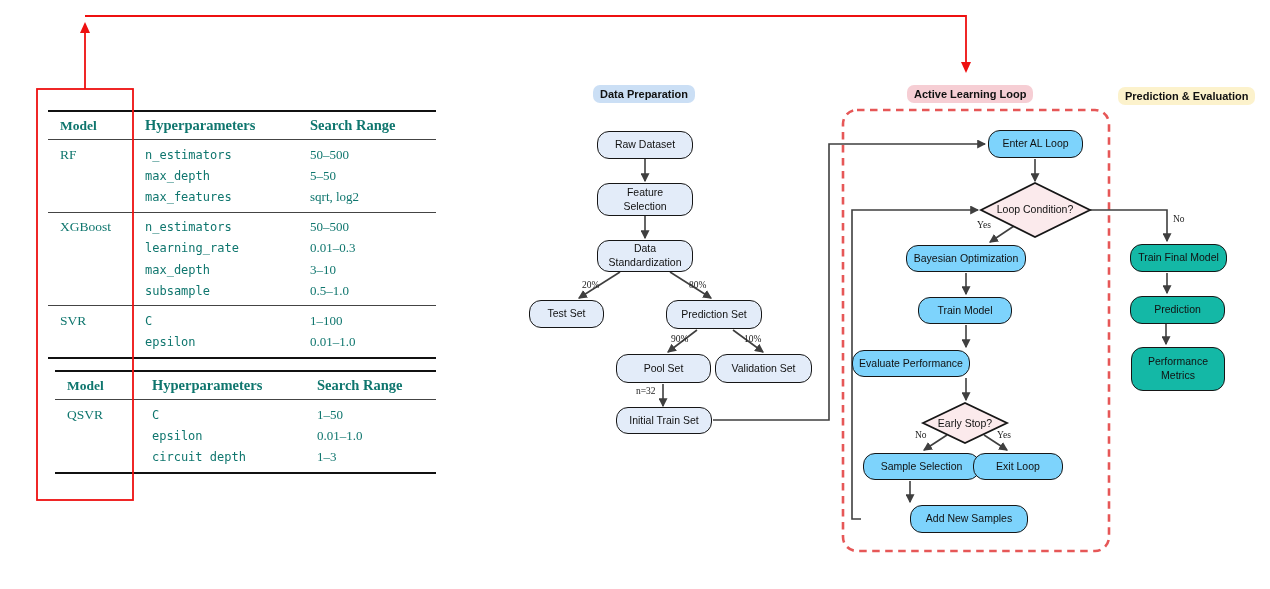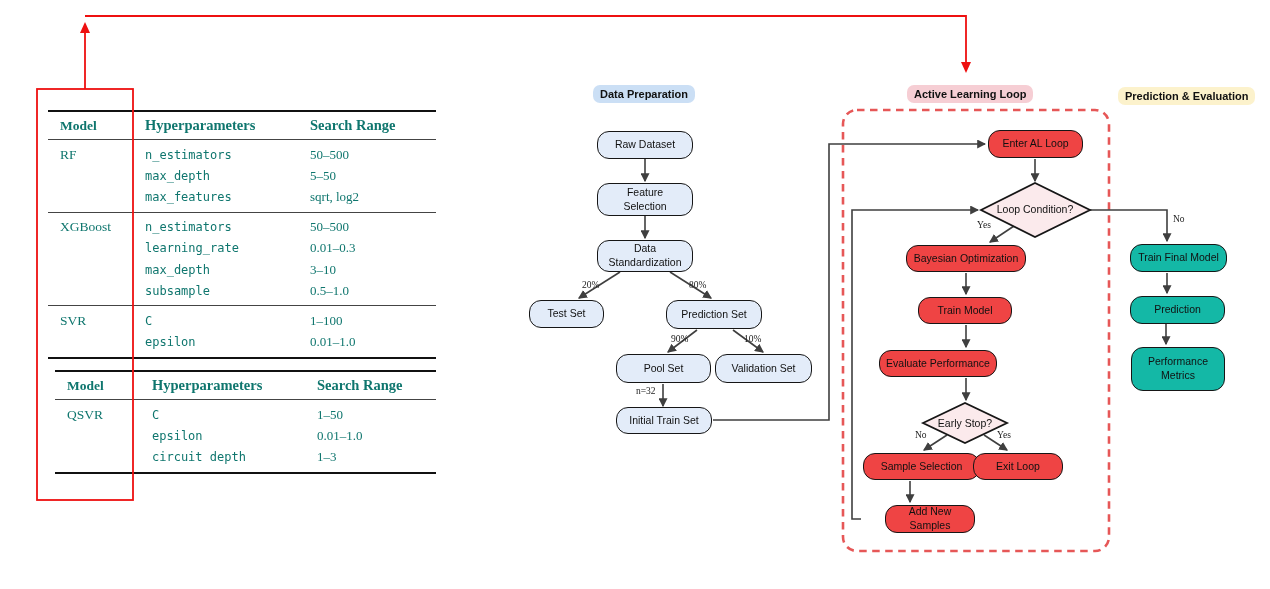--- a/index.html
+++ b/index.html
@@ -20,21 +20,21 @@
   .cell-model{font-family:"Liberation Serif",serif;font-size:13.5px;padding-left:12px;}
   .thead .cell-model{padding-left:12px;}
   .cell-param{font-family:"DejaVu Sans Mono",monospace;font-size:12px;}
   .cell-range{font-family:"Liberation Serif",serif;font-size:13px;}
   
   .node{position:absolute;z-index:2;box-sizing:border-box;border:1.7px solid #161616;
         border-radius:12px;display:flex;align-items:center;justify-content:center;
         text-align:center;font-size:10.5px;line-height:1.3;color:#111;padding:0 3px;}
   .node.nw{padding:0 12px;}
   .blue{background:#e3ecf9;}
-  .pink{background:#ef4444;}
+  .pink{background:#7dd3fc;}
   .yellow{background:#14b8a6;margin-left:12px;}
   .hdr{position:absolute;z-index:2;font-weight:bold;font-size:11px;color:#111;
        padding:3px 7px;border-radius:7px;white-space:nowrap;}
   .elabel{position:absolute;z-index:3;font-family:"Liberation Serif",serif;
           font-size:9.5px;color:#222;white-space:nowrap;}
   .dlabel{position:absolute;z-index:2;font-size:10.5px;color:#111;text-align:center;}
   svg.overlay{position:absolute;left:0;top:0;z-index:1;pointer-events:none;}
 </style>
 </head>
 <body>
@@ -156,25 +156,25 @@
   <div class="node blue" style="left:529px;top:300px;width:75px;height:28px">Test Set</div>
   <div class="node blue" style="left:666px;top:300px;width:96px;height:29px">Prediction Set</div>
   <div class="node blue" style="left:616px;top:354px;width:95px;height:29px">Pool Set</div>
   <div class="node blue" style="left:715px;top:354px;width:97px;height:29px">Validation Set</div>
   <div class="node blue" style="left:616px;top:407px;width:96px;height:27px">Initial Train Set</div>
 
   <div class="node pink" style="left:988px;top:130px;width:95px;height:28px">Enter AL Loop</div>
   <div class="dlabel" style="left:983px;top:203px;width:104px">Loop Condition?</div>
   <div class="node pink" style="left:906px;top:245px;width:120px;height:27px">Bayesian Optimization</div>
   <div class="node pink" style="left:918px;top:297px;width:94px;height:27px">Train Model</div>
-  <div class="node pink" style="left:879px;top:350px;width:118px;height:27px">Evaluate Performance</div>
+  <div class="node pink" style="left:852px;top:350px;width:118px;height:27px">Evaluate Performance</div>
   <div class="dlabel" style="left:925px;top:417px;width:80px">Early Stop?</div>
   <div class="node pink" style="left:863px;top:453px;width:117px;height:27px">Sample Selection</div>
   <div class="node pink" style="left:973px;top:453px;width:90px;height:27px">Exit Loop</div>
-  <div class="node pink" style="left:885px;top:505px;width:90px;height:28px">Add New Samples</div>
+  <div class="node pink" style="left:910px;top:505px;width:118px;height:28px">Add New Samples</div>
 
   <div class="node yellow" style="left:1118px;top:244px;width:97px;height:28px">Train Final Model</div>
   <div class="node yellow" style="left:1118px;top:296px;width:95px;height:28px">Prediction</div>
   <div class="node yellow nw" style="left:1119px;top:347px;width:94px;height:44px">Performance Metrics</div>
 
   <div class="elabel" style="left:582px;top:280px">20%</div>
   <div class="elabel" style="left:689px;top:280px">80%</div>
   <div class="elabel" style="left:671px;top:334px">90%</div>
   <div class="elabel" style="left:744px;top:334px">10%</div>
   <div class="elabel" style="left:636px;top:386px">n=32</div>

